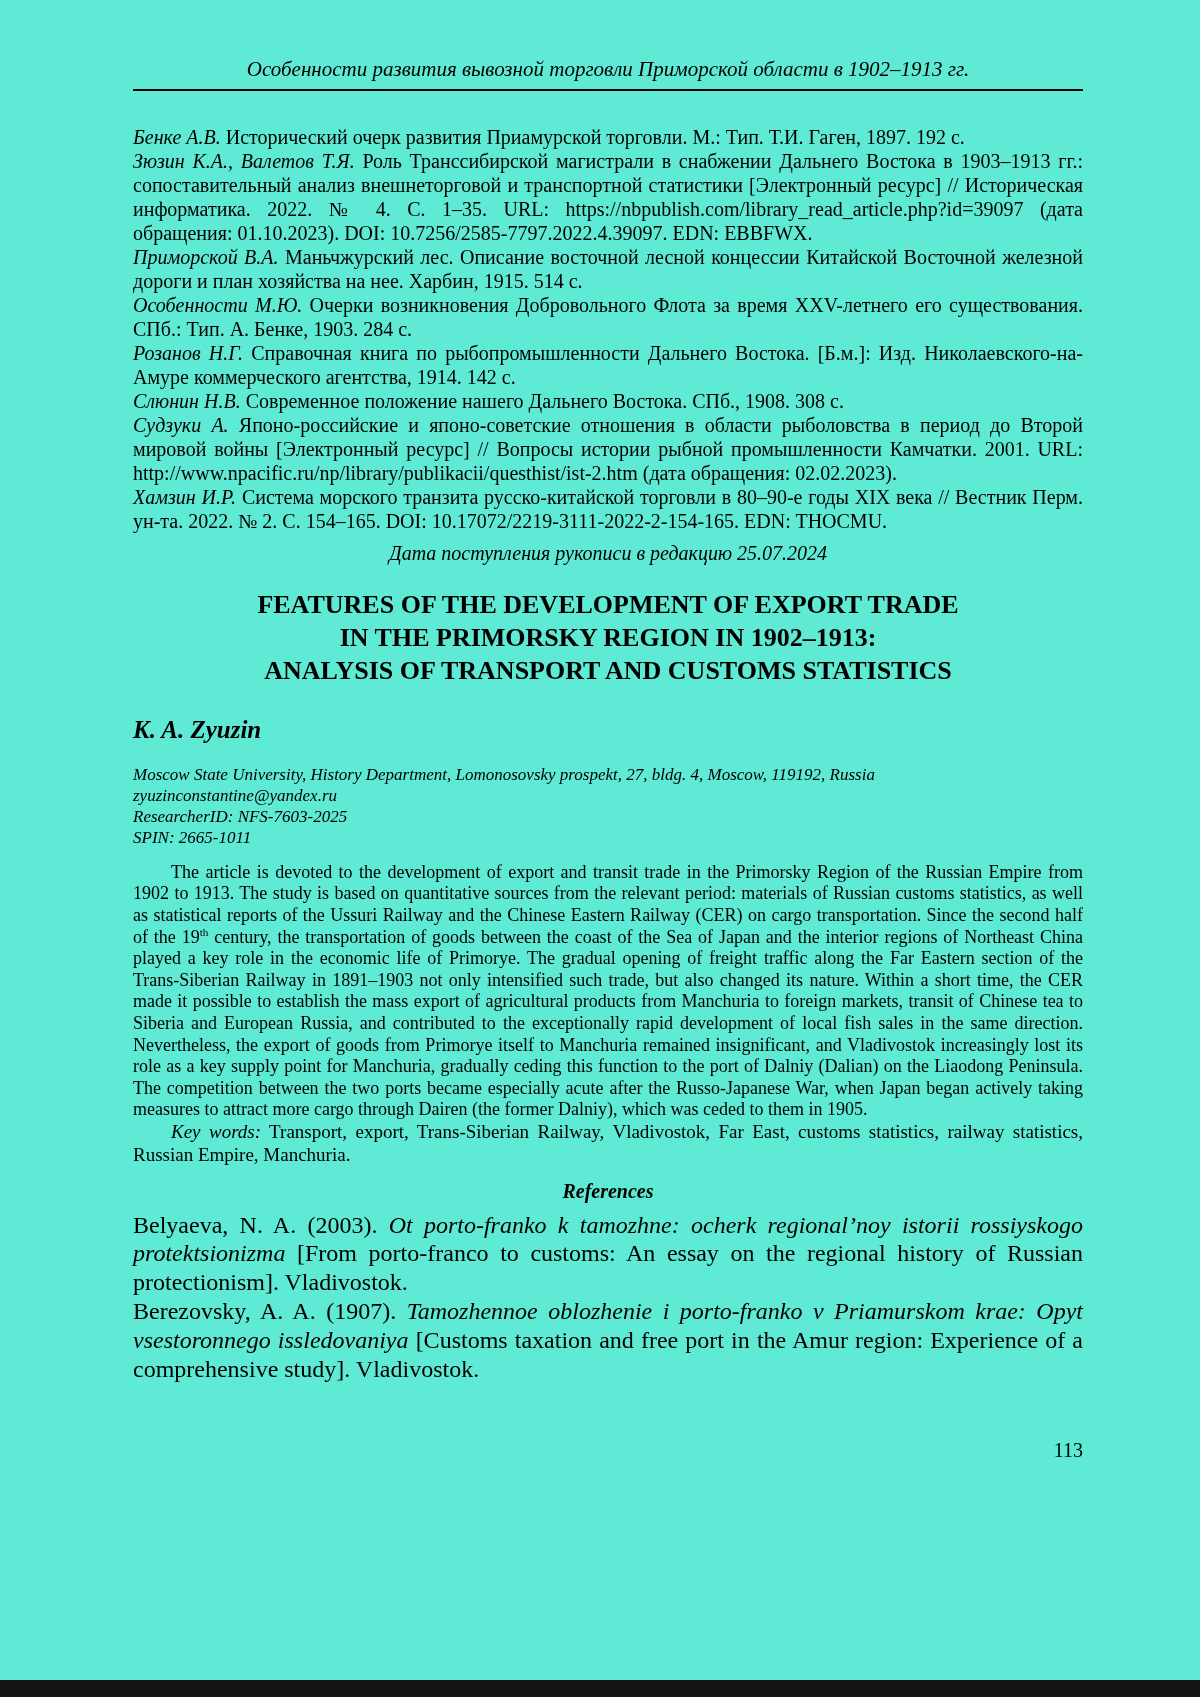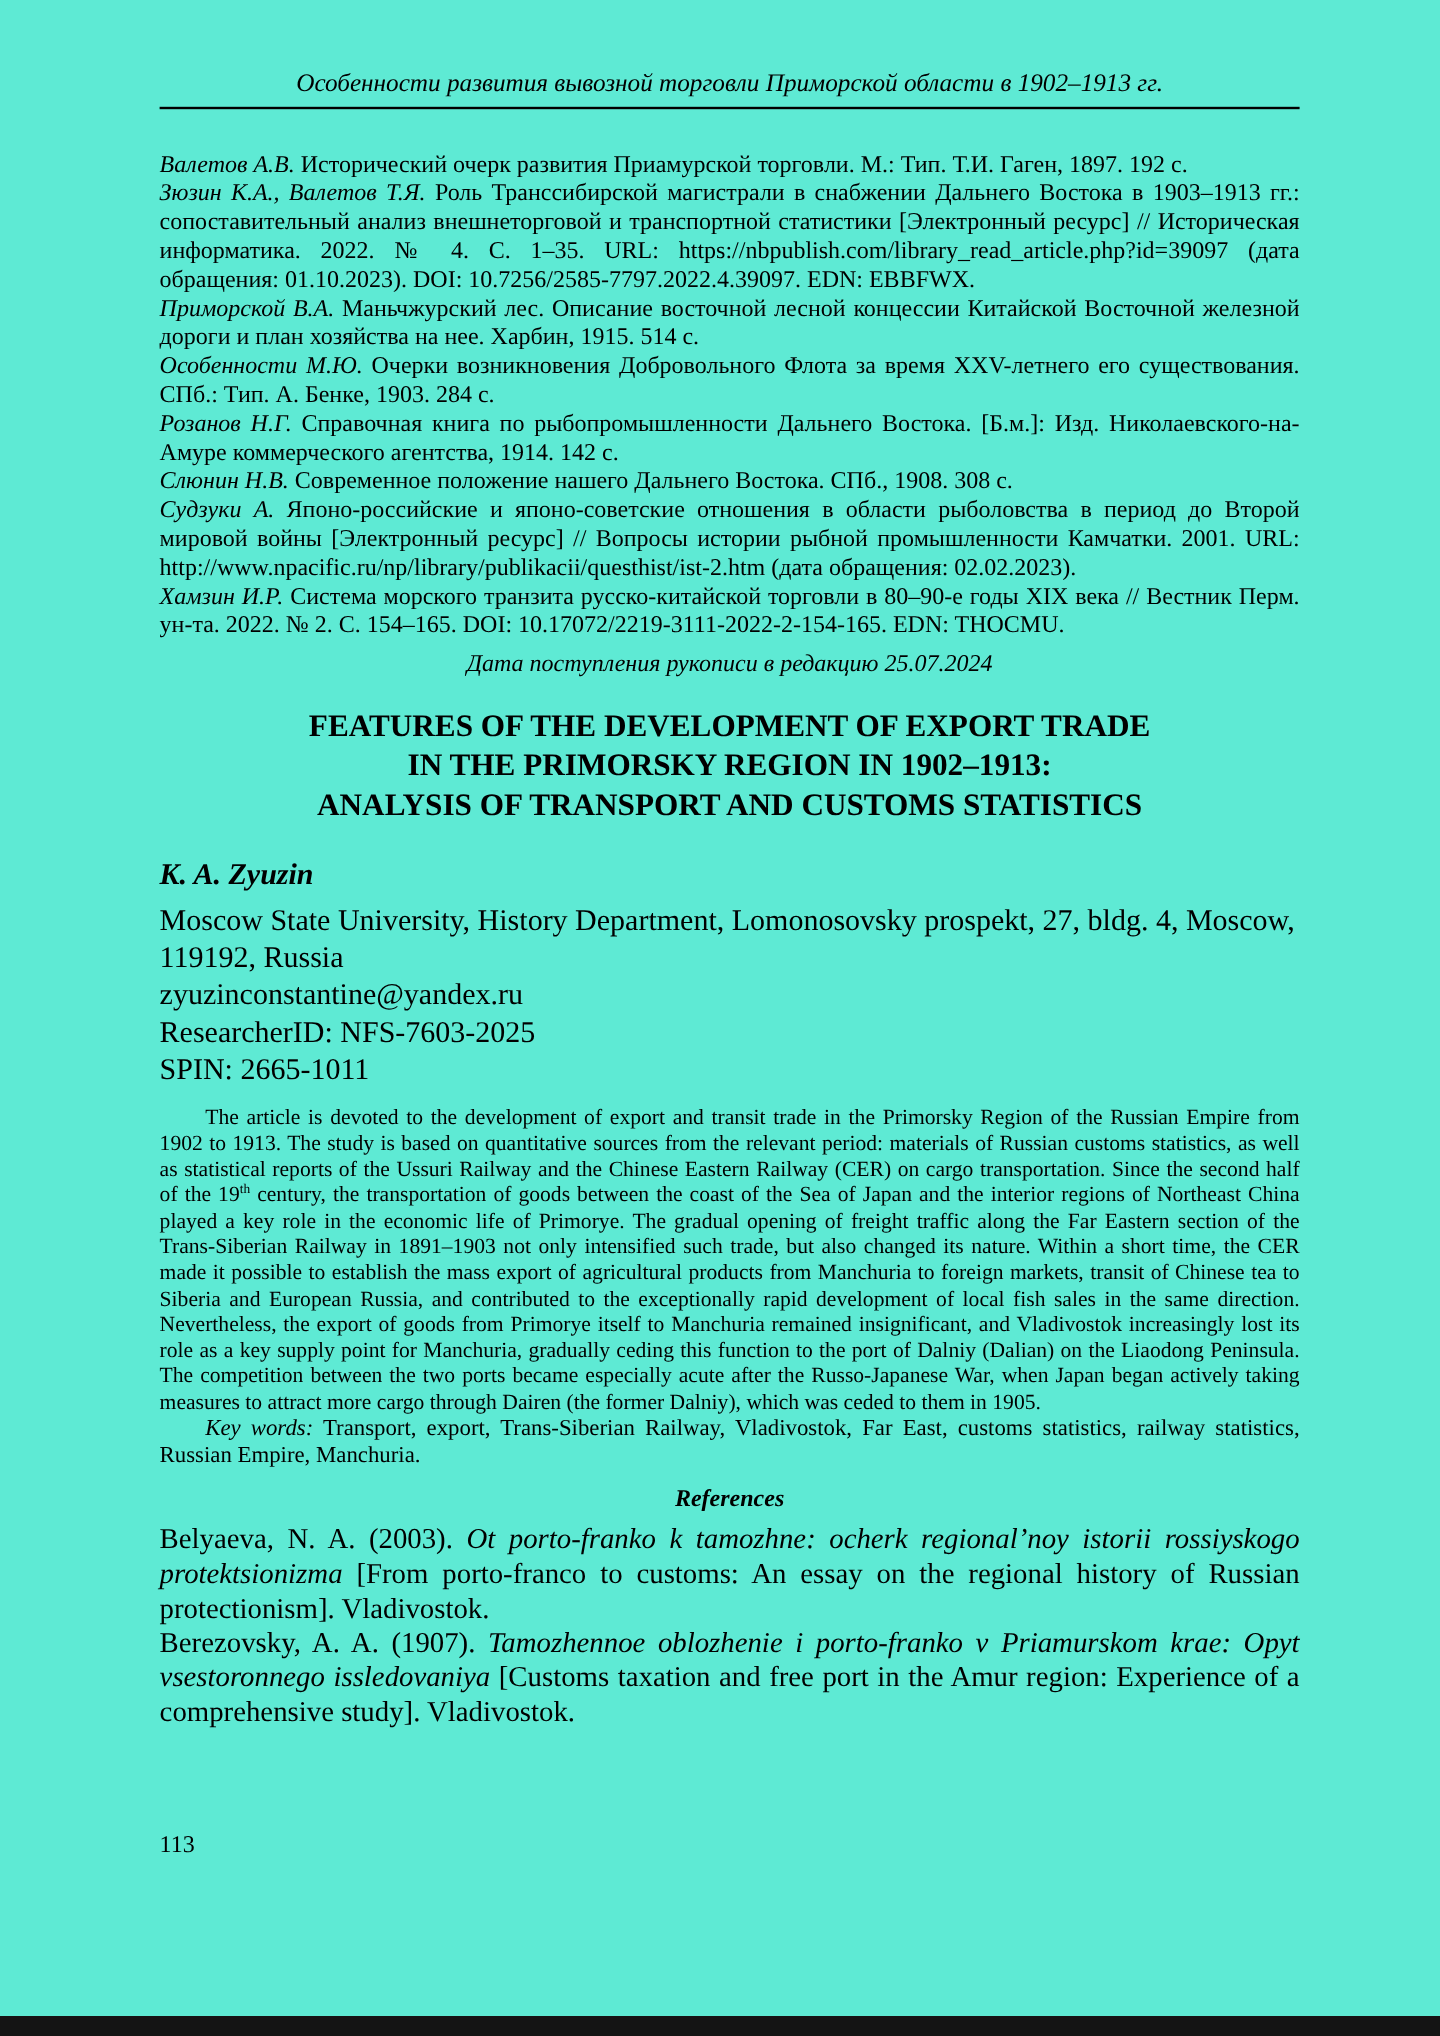--- a/index.html
+++ b/index.html
@@ -49,23 +49,24 @@
     line-height: 1.26;
   }
   .title-line { display: block; }
   .author-name {
     margin-top: 28px;
     font-weight: bold;
     font-style: italic;
     font-size: 25px;
   }
   .affiliation {
-    margin-top: 8px;
-    font-size: 25px;
+    margin-top: 20px;
+    font-size: 17px;
     line-height: 1.24;
+    font-style: italic;
   }
   .abstract {
     margin-top: 14px;
     font-size: 18px;
     line-height: 1.2;
     text-align: justify;
     text-indent: 38px;
   }
   .abstract sup { font-size: 0.62em; line-height: 0; }
   .keywords {
@@ -80,41 +81,41 @@
     font-size: 20px;
     font-weight: bold;
     font-style: italic;
   }
   .ref {
     font-size: 24px;
     line-height: 1.2;
     text-align: justify;
   }
   .page-number {
-    margin-top: 84px;
-    text-align: left;
+    margin-top: 56px;
+    text-align: right;
     font-size: 20px;
   }
   .bottom-bar {
     position: absolute;
     left: 0; bottom: 0;
     width: 1200px; height: 17px;
     background: #141414;
   }
 </style>
 </head>
 <body>
 
 <div class="sheet">
 
   <div class="running-header">Особенности развития вывозной торговли Приморской области в 1902–1913 гг.</div>
   <hr class="header-rule">
 
   <section class="bibliography">
-    <p class="bib"><span class="i">Валетов А.В.</span><span> Исторический очерк развития Приамурской торговли. М.: Тип. Т.И. Гаген, 1897. 192 с.</span></p>
+    <p class="bib"><span class="i">Бенке А.В.</span><span> Исторический очерк развития Приамурской торговли. М.: Тип. Т.И. Гаген, 1897. 192 с.</span></p>
     <p class="bib"><span class="i">Зюзин К.А., Валетов Т.Я.</span><span> Роль Транссибирской магистрали в снабжении Дальнего Востока в 1903–1913 гг.: сопоставительный анализ внешнеторговой и транспортной статистики [Электронный ресурс] // Историческая информатика. 2022. № 4. С. 1–35. URL: https://nbpublish.com/library_read_article.php?id=39097 (дата обращения: 01.10.2023). DOI: 10.7256/2585-7797.2022.4.39097. EDN: EBBFWX.</span></p>
     <p class="bib"><span class="i">Приморской В.А.</span><span> Маньчжурский лес. Описание восточной лесной концессии Китайской Восточной железной дороги и план хозяйства на нее. Харбин, 1915. 514 с.</span></p>
     <p class="bib"><span class="i">Особенности М.Ю.</span><span> Очерки возникновения Добровольного Флота за время XXV-летнего его существования. СПб.: Тип. А. Бенке, 1903. 284 с.</span></p>
     <p class="bib"><span class="i">Розанов Н.Г.</span><span> Справочная книга по рыбопромышленности Дальнего Востока. [Б.м.]: Изд. Николаевского-на-Амуре коммерческого агентства, 1914. 142 с.</span></p>
     <p class="bib"><span class="i">Слюнин Н.В.</span><span> Современное положение нашего Дальнего Востока. СПб., 1908. 308 с.</span></p>
     <p class="bib"><span class="i">Судзуки А.</span><span> Японо-российские и японо-советские отношения в области рыболовства в период до Второй мировой войны [Электронный ресурс] // Вопросы истории рыбной промышленности Камчатки. 2001. URL: http://www.npacific.ru/np/library/publikacii/questhist/ist-2.htm (дата обращения: 02.02.2023).</span></p>
     <p class="bib"><span class="i">Хамзин И.Р.</span><span> Система морского транзита русско-китайской торговли в 80–90-е годы XIX века // Вестник Перм. ун-та. 2022. № 2. С. 154–165. DOI: 10.17072/2219-3111-2022-2-154-165. EDN: THOCMU.</span></p>
   </section>
 
   <p class="submission">Дата поступления рукописи в редакцию 25.07.2024</p>

